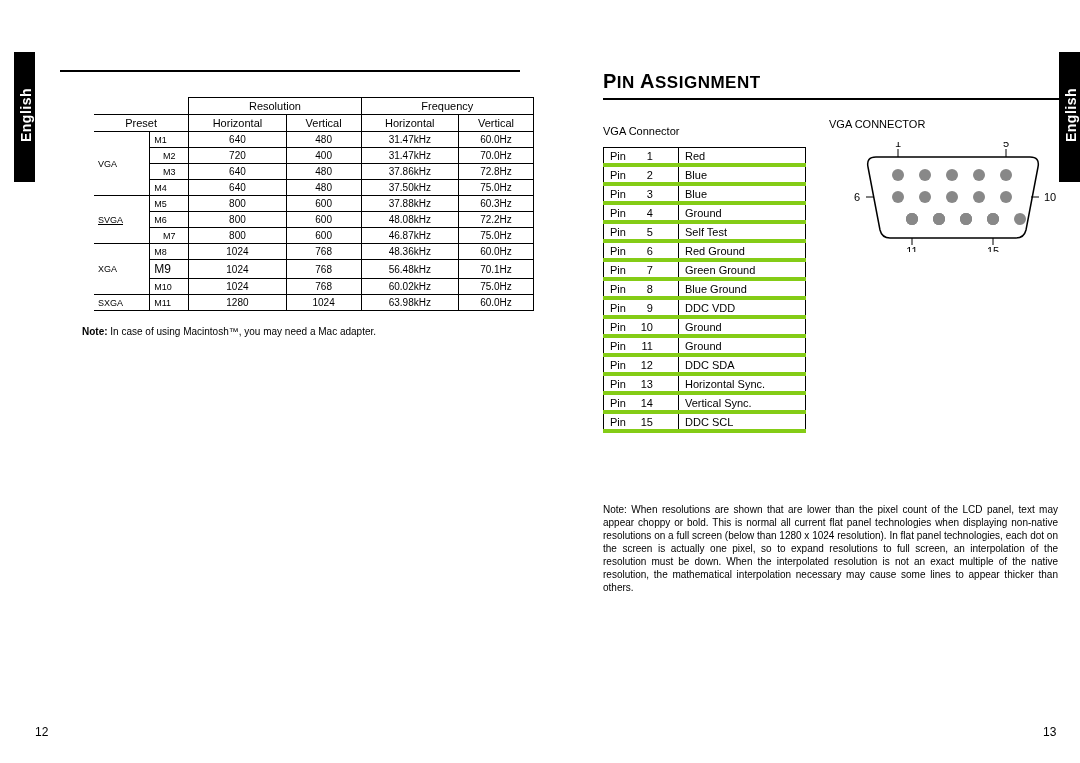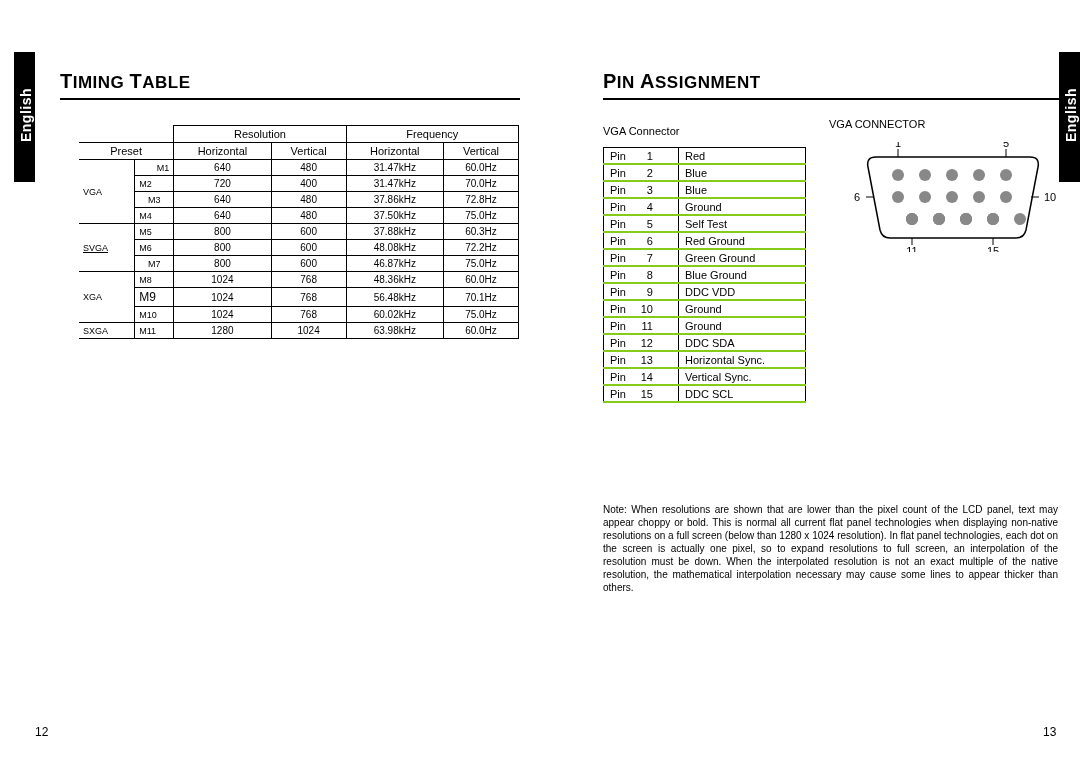--- a/index.html
+++ b/index.html
@@ -53,21 +53,21 @@
     height: 2px;
     background: #000;
     margin-bottom: 25px;
     width: 460px;
   }
   
   .timing-table {
     border-collapse: collapse;
     font-size: 10px;
     width: 440px;
-    margin-left: 19px;
+    margin-left: 34px;
   }
   .timing-table th, .timing-table td {
     border: 1px solid #000;
     padding: 2px 4px;
     text-align: center;
   }
   .timing-table .header-row td { font-size: 11px; }
   .timing-table td.mode { font-size: 9px; text-align: left; }
   .note-left {
     font-size: 10px;
@@ -78,21 +78,21 @@
   
   .pin-header { font-size: 11px; margin-bottom: 10px; margin-top: 2px; }
   .pin-table {
     border-collapse: collapse;
     font-size: 11px;
     border: 1.5px solid #000;
     margin-top: 2px;
   }
   .pin-table td {
     border-top: 1px solid #000;
-    border-bottom: 2px solid #84cc16;
+    border-bottom: 4px solid #84cc16;
     padding: 1.5px 10px 1.5px 6px;
   }
   .pin-table td.pincol {
     border-right: 1px solid #000;
     width: 58px;
   }
   .pin-table td.pinval {
     width: 110px;
   }
   .pinno { display:inline-block; width:18px; text-align:right; margin-left: 6px;}
@@ -133,49 +133,48 @@
 <body>
 
 <div class="black-tab left-tab">
   <div class="tab-text">English</div>
 </div>
 <div class="black-tab right-tab">
   <div class="tab-text">English</div>
 </div>
 
 <div class="page page-left">
-  <h1><span class="first-letter">T</span>IMING <span class="first-letter">T</span>ABLE</h1>
   <div class="divider"></div>
 
   <table class="timing-table">
     <tbody>
         <tr class="header-row">
       <td colspan="2" style="border-top:none;border-left:none;"></td>
       <td colspan="2">Resolution</td>
       <td colspan="2">Frequency</td>
     </tr>
     <tr class="header-row">
       <td colspan="2" style="border-left:none;">Preset</td>
       <td>Horizontal</td>
       <td>Vertical</td>
       <td>Horizontal</td>
       <td>Vertical</td>
     </tr>
     </tbody>
       <tbody id="timing-body">
         <tr>
           <td class="mode" rowspan="4" style="border-left: none;">VGA</td>
-          <td style="width: 30px; text-align: right; font-size: 9px;">M1</td>
+          <td style="width: 30px; text-align: left; font-size: 9px;">M1</td>
           <td>640</td>
           <td>480</td>
           <td>31.47kHz</td>
           <td>60.0Hz</td>
         </tr>
         <tr>
-          <td style="width: 30px; text-align: left; font-size: 9px;">M2</td>
+          <td style="width: 30px; text-align: center; font-size: 9px;">M2</td>
           <td>720</td>
           <td>400</td>
           <td>31.47kHz</td>
           <td>70.0Hz</td>
         </tr>
         <tr>
           <td style="width: 30px; text-align: center; font-size: 9px;">M3</td>
           <td>640</td>
           <td>480</td>
           <td>37.86kHz</td>
@@ -236,20 +235,24 @@
           <td class="mode" rowspan="1" style="border-left: none;">SXGA</td>
           <td style="width: 30px; text-align: left; font-size: 9px;">M11</td>
           <td>1280</td>
           <td>1024</td>
           <td>63.98kHz</td>
           <td>60.0Hz</td>
         </tr>
       </tbody>
   </table>
 
+  <div class="note-left">
+    <b>Note:</b>
+    <span>In case of using Macintosh™, you may need a Mac adapter.</span>
+  </div>
 </div>
 
 <div class="page page-right">
   <h1><span class="first-letter">P</span>IN <span class="first-letter">A</span>SSIGNMENT</h1>
   <div class="divider"></div>
 
   <div class="pin-header">VGA Connector</div>
   <table class="pin-table">
     <tbody id="pin-body">
         <tr>

